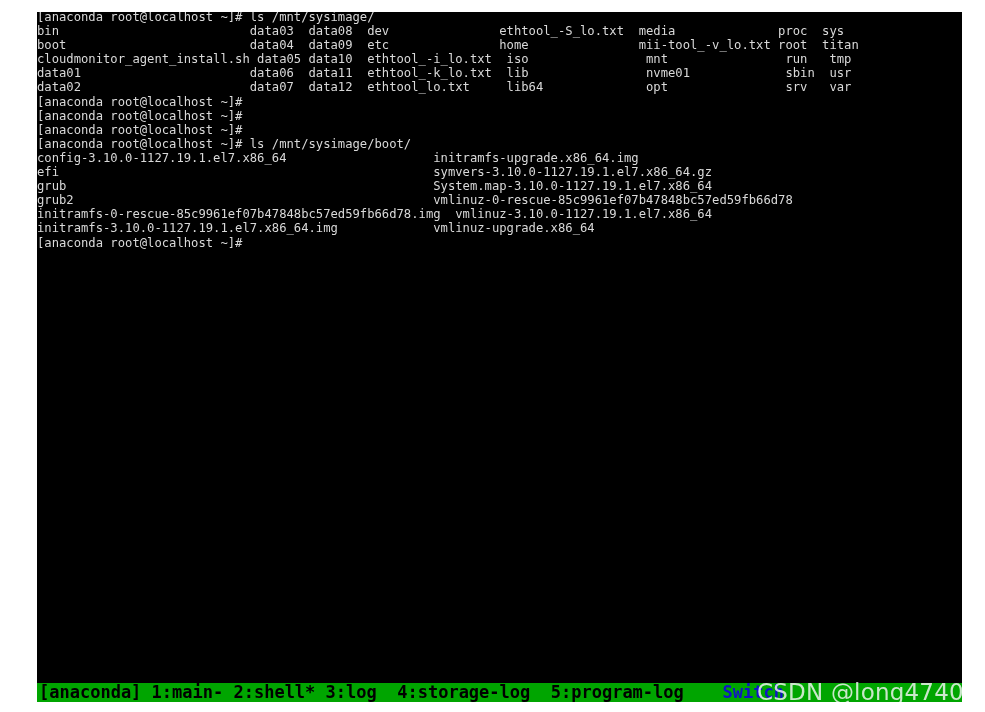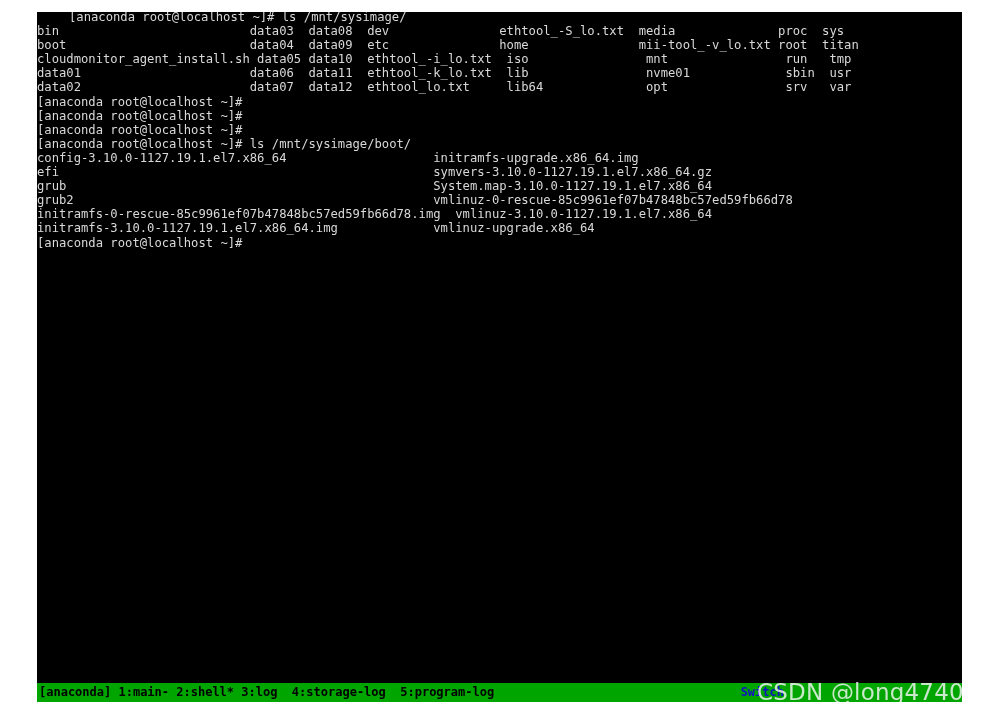--- a/index.html
+++ b/index.html
@@ -67,34 +67,33 @@
     height: 14.1px;
     font-size: 12.2px;
     line-height: 14.1px;
     color: #d9d9d9;
     font-family: "DejaVu Sans Mono", "Liberation Mono", monospace;
   }
 
   
   #term-body > .term-line:first-child {
     margin-top: -2px;
-    padding-left: 32px;
   }
 
   
   #status-bar {
     position: absolute;
     left: 37px;
     top: 683px;
     width: 925px;
     height: 19px;
     background: #00a500;
     color: #000000;
     font-family: "DejaVu Sans Mono", "Liberation Mono", monospace;
-    font-size: 12px;
+    font-size: 17px;
     line-height: 19px;
     white-space: pre;
     overflow: hidden;
     text-align: center;
   }
   #status-left {
     position: absolute;
     left: 2px;
     top: 0;
     white-space: pre;

